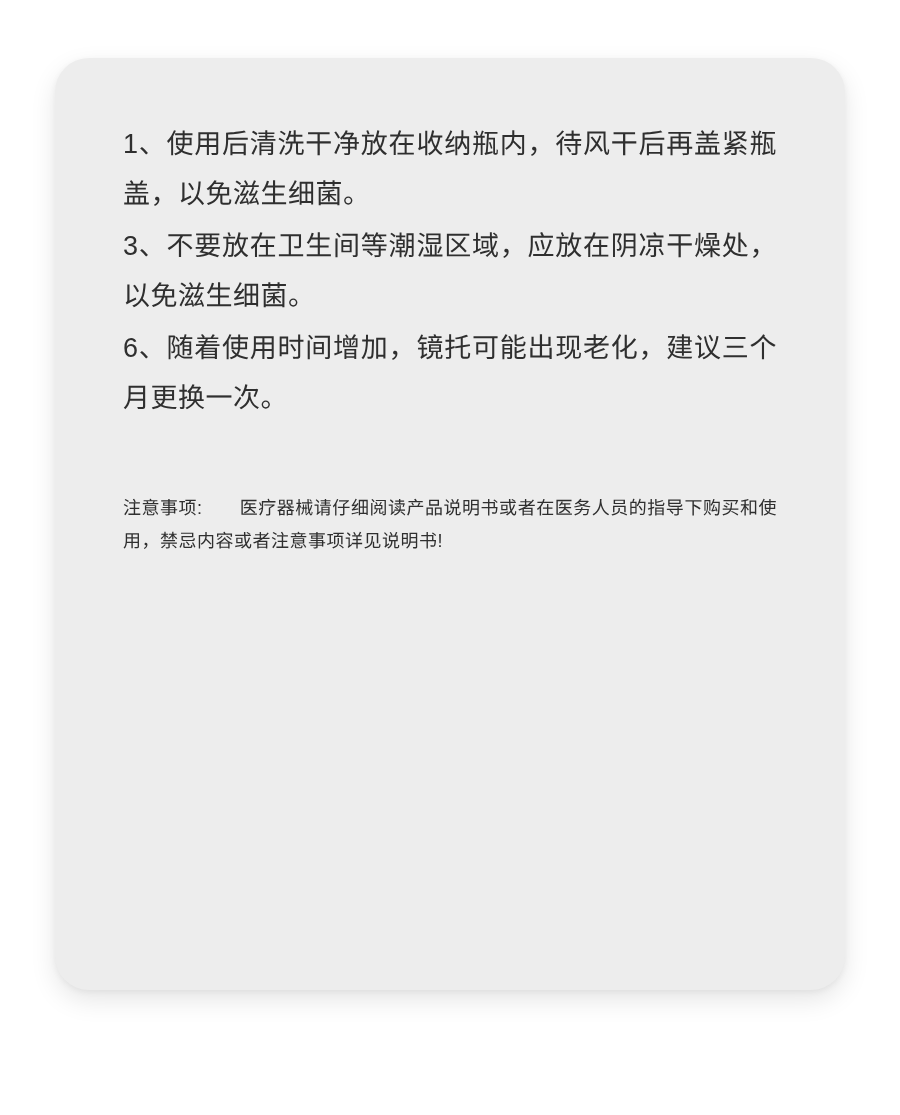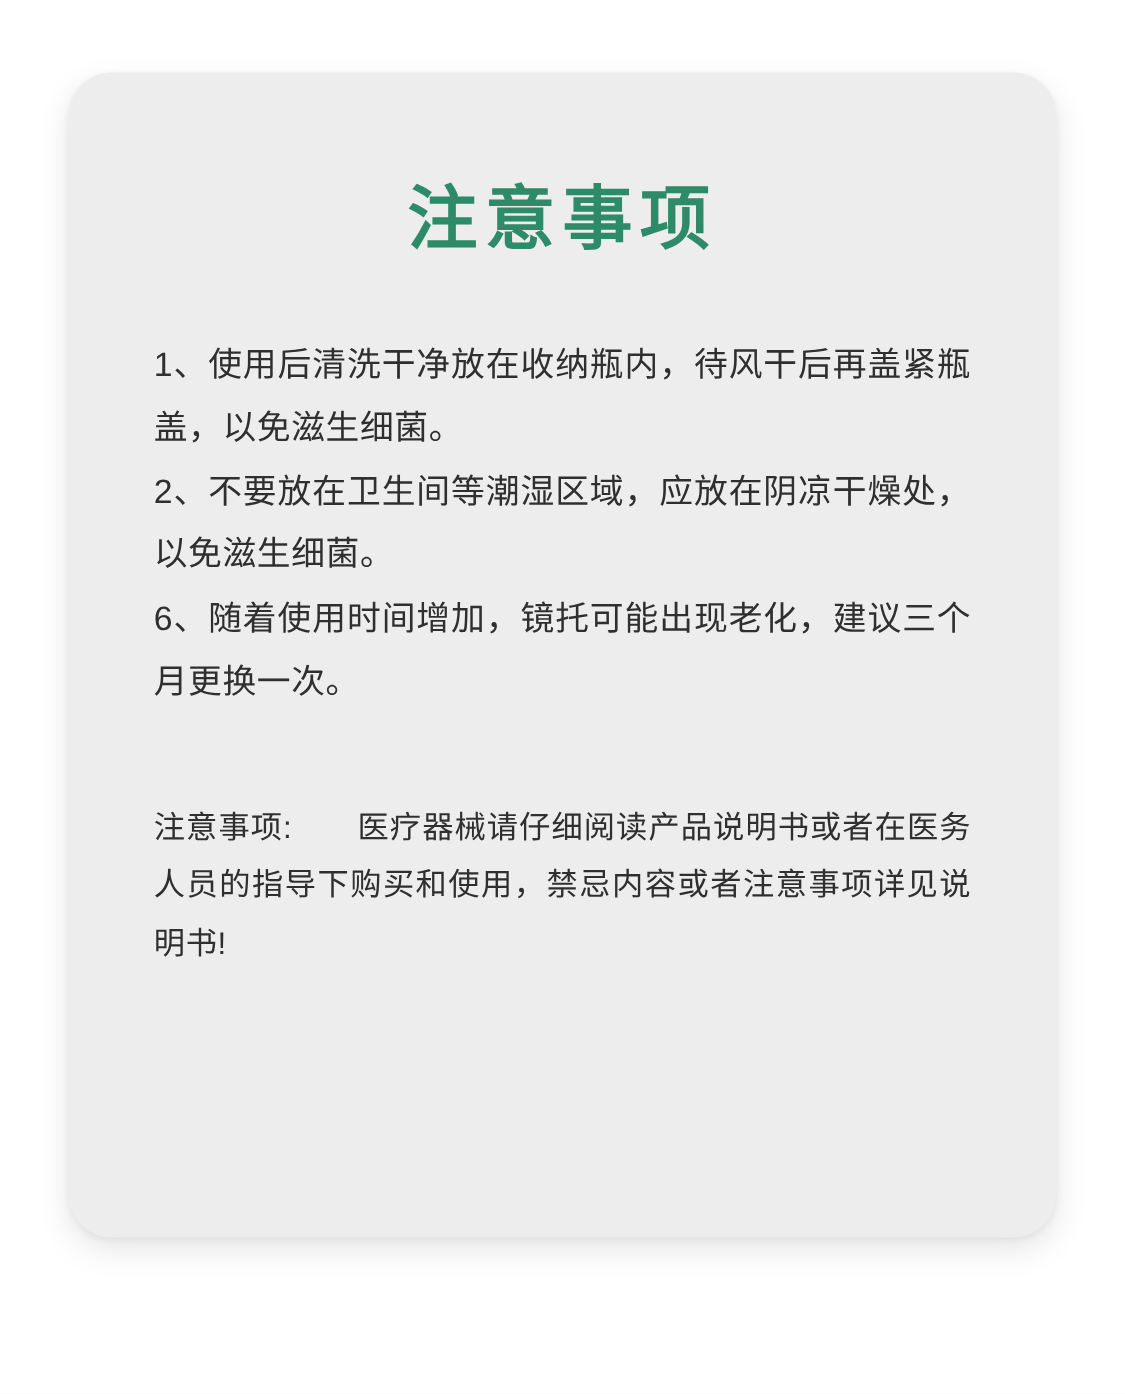--- a/index.html
+++ b/index.html
@@ -65,42 +65,41 @@
     text-align: justify;
     margin: 0 0 2px 0;
   }
 
   .disclaimer {
     margin-top: 68px;
   }
 
   .disclaimer-text {
     color: #2f2f2f;
-    font-size: 25px;
+    font-size: 18px;
     line-height: 1.85;
     letter-spacing: 0.5px;
     text-align: justify;
     margin: 0;
   }
 
   .disclaimer-label {
     white-space: pre;
   }
 </style>
 </head>
 <body>
 
 <div class="page">
   <section class="notice-card">
-    <h1 class="card-title">注意事项</h1>
 
     <div class="card-body">
       <ul class="notice-list">
         <li class="notice-item">1、使用后清洗干净放在收纳瓶内，待风干后再盖紧瓶盖，以免滋生细菌。</li>
-        <li class="notice-item">2、不要放在卫生间等潮湿区域，应放在阴凉干燥处，以免滋生细菌。</li>
+        <li class="notice-item">3、不要放在卫生间等潮湿区域，应放在阴凉干燥处，以免滋生细菌。</li>
         <li class="notice-item">6、随着使用时间增加，镜托可能出现老化，建议三个月更换一次。</li>
       </ul>
 
       <div class="disclaimer">
         <p class="disclaimer-text"><span class="disclaimer-label">注意事项:</span>　　<span>医疗器械请仔细阅读产品说明书或者在医务人员的指导下购买和使用，禁忌内容或者注意事项详见说明书!</span></p>
       </div>
     </div>
   </section>
 </div>
 

